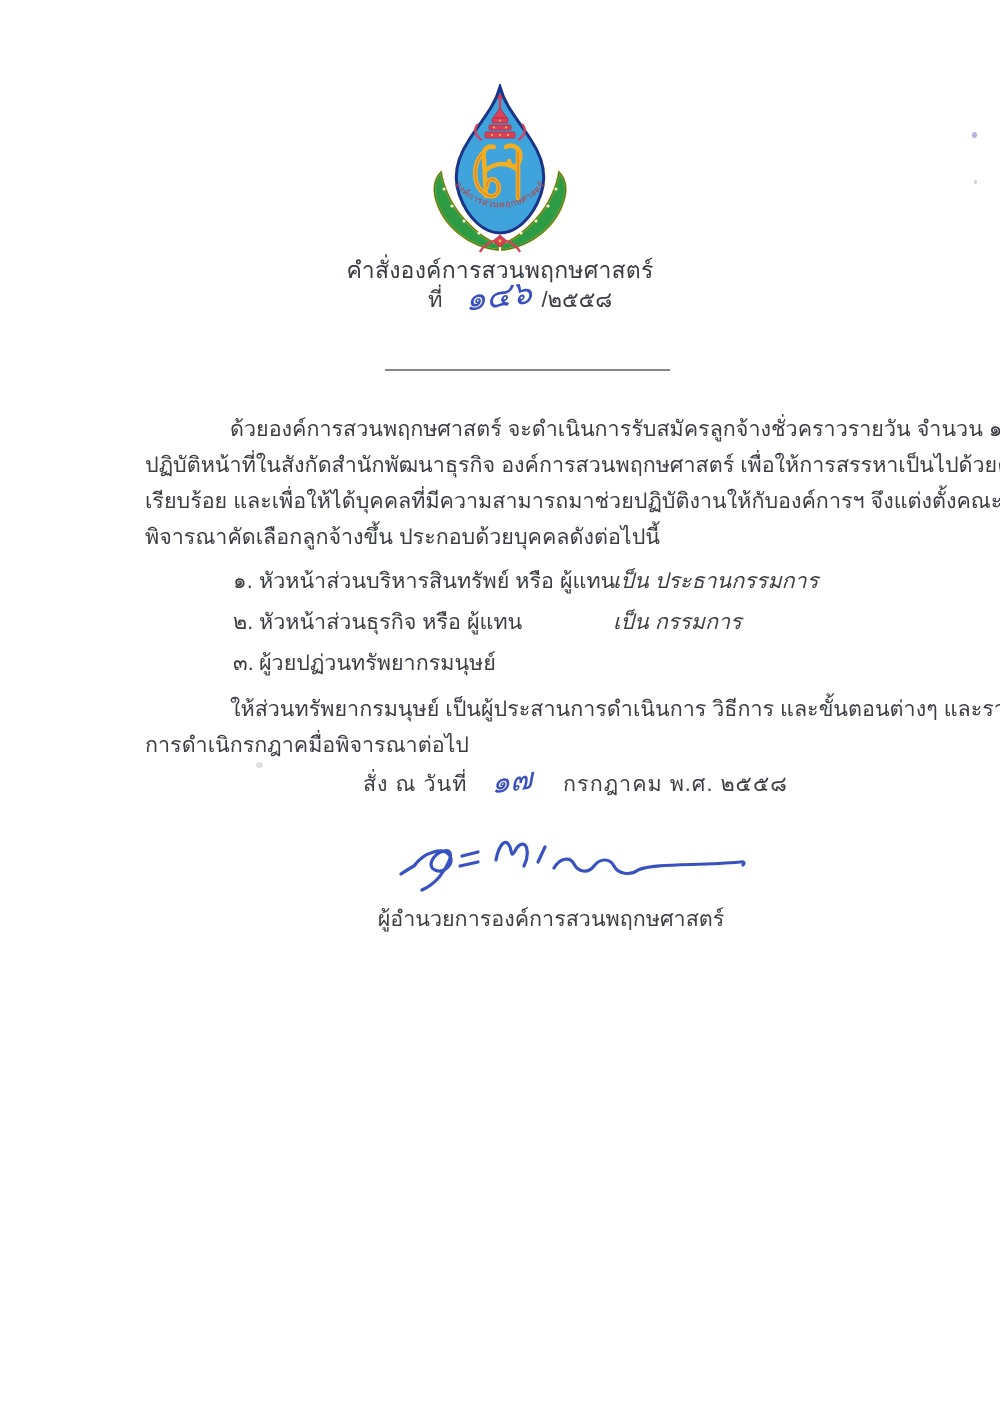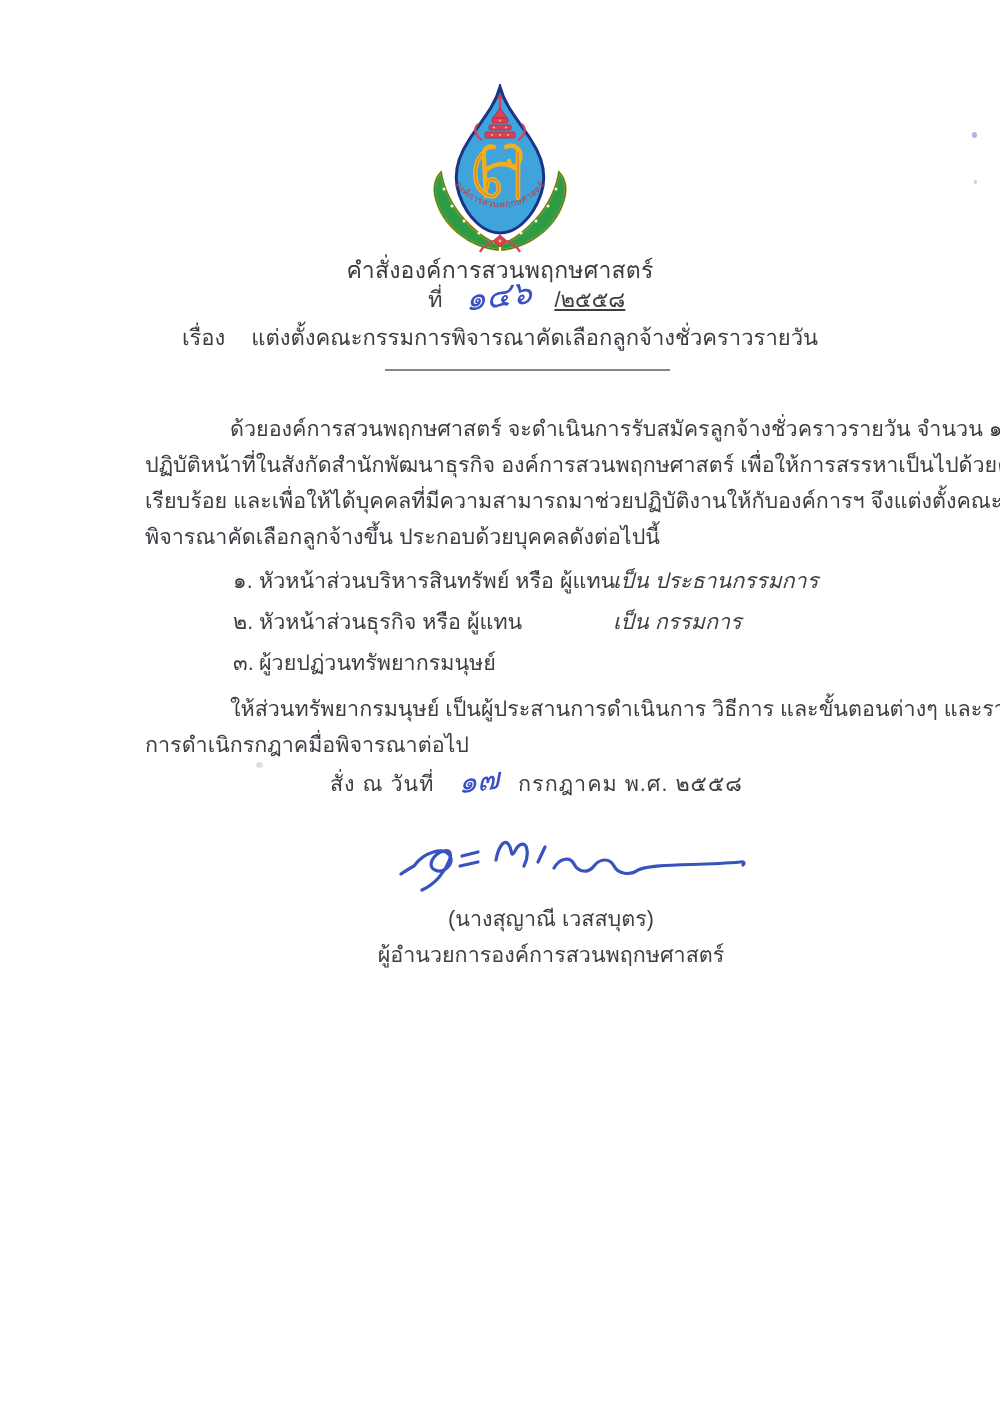--- a/index.html
+++ b/index.html
@@ -25,21 +25,21 @@
   }
   .number-label { margin-right:22px; }
   .hand-ink {
     color:#3a4fc1;
     font-size:33px;
     transform:rotate(-7deg) skewX(-4deg);
     display:inline-block;
     font-style:italic;
     line-height:1;
   }
-  .number-year { margin-left:23px;text-decoration:underline; }
+  .number-year { margin-left:10px; }
   .subject-row {
     position:absolute; top:320px; left:0; width:1000px;
     text-align:center; font-size:22px; color:#3a3d44;
   }
   .subject-label { margin-right:26px; }
   .divider {
     position:absolute; top:369px; left:385px; width:285px; height:2px;
     background:#81868f;
   }
   
@@ -47,26 +47,26 @@
   .para .line { height:36px; line-height:36px; white-space:nowrap; }
   .para .indent { padding-left:85px; }
   .para1 { top:411px; }
   .para2 { top:691px; }
   .committee { position:absolute; top:566px; left:145px; width:748px; font-size:21.5px; }
   .committee .row { position:relative; height:41px; line-height:30px; white-space:nowrap; }
   .committee .no { display:inline-block; margin-left:88px; width:26px; }
   .committee .role { position:absolute; left:468px; top:0;font-style:italic; }
   
   .date-row {
-    position:absolute; top:766px; left:330px;
+    position:absolute; top:766px; left:363px;
     display:flex; align-items:baseline; font-size:21.5px; white-space:nowrap;
   }
   .date-prefix { margin-right:24px; letter-spacing:1px; }
   .date-hand { font-size:30px; }
-  .date-suffix { margin-left:18px; letter-spacing:1px;text-align:right; }
+  .date-suffix { margin-left:30px; letter-spacing:1px;text-align:right; }
   .signature-wrap { position:absolute; left:398px; top:824px; width:352px; height:80px; }
   .signer-block { position:absolute; top:901px; left:298px; width:506px; text-align:center; font-size:21.5px; color:#3c3e44; }
   .signer-name { height:36px; line-height:36px; }
   .signer-title { height:36px; line-height:36px; }
   
   .speck { position:absolute; border-radius:50%; }
   .speck-1 { left:972px; top:132px; width:5px; height:6px; background:rgba(110,118,200,0.55); }
   .speck-2 { left:974px; top:180px; width:3px; height:4px; background:rgba(110,118,200,0.38); }
   .smudge { left:256px; top:762px; width:7px; height:6px; background:rgba(140,140,145,0.28); }
 </style>
@@ -148,23 +148,20 @@
   </div>
 
   <div class="doc-title">คำสั่งองค์การสวนพฤกษศาสตร์</div>
 
   <div class="number-row">
     <span class="number-label">ที่</span>
     <span class="hand-ink">๑๔๖</span>
     <span class="number-year">/๒๕๕๘</span>
   </div>
 
-  <div class="subject-row">
-    <span class="subject-label">เรื่อง</span><span>แต่งตั้งคณะกรรมการพิจารณาคัดเลือกลูกจ้างชั่วคราวรายวัน</span>
-  </div>
 
   <div class="divider"></div>
 
   <div class="para para1">
     <div class="line indent">ด้วยองค์การสวนพฤกษศาสตร์  จะดำเนินการรับสมัครลูกจ้างชั่วคราวรายวัน จำนวน ๑ อัตรา</div>
     <div class="line">ปฏิบัติหน้าที่ในสังกัดสำนักพัฒนาธุรกิจ  องค์การสวนพฤกษศาสตร์  เพื่อให้การสรรหาเป็นไปด้วยความ</div>
     <div class="line">เรียบร้อย และเพื่อให้ได้บุคคลที่มีความสามารถมาช่วยปฏิบัติงานให้กับองค์การฯ จึงแต่งตั้งคณะกรรมการ</div>
     <div class="line">พิจารณาคัดเลือกลูกจ้างขึ้น ประกอบด้วยบุคคลดังต่อไปนี้</div>
   </div>
 
@@ -200,21 +197,20 @@
         <path d="M64,32 L80,28"></path>
         <path d="M62,42 L80,38"></path>
         <path d="M98,36 C101,20 108,13 112,23 C114,28 113,34 117,27 C121,19 128,17 129,26 C130,32 128,38 126,42"></path>
         <path d="M140,38 L147,23"></path>
         <path d="M156,44 C162,34 172,32 176,40 C180,48 190,50 196,42 C202,34 212,34 216,42 C220,50 232,52 240,46 C256,39 300,42 342,38 C346,37.5 347,38.5 345,41"></path>
       </g>
     </svg>
   </div>
 
   <div class="signer-block">
-    <div class="signer-name">(นางสุญาณี  เวสสบุตร)</div>
     <div class="signer-title">ผู้อำนวยการองค์การสวนพฤกษศาสตร์</div>
   </div>
 
   <div class="speck speck-1"></div>
   <div class="speck speck-2"></div>
   <div class="speck smudge"></div>
 
 </div>
 
 </body></html>

